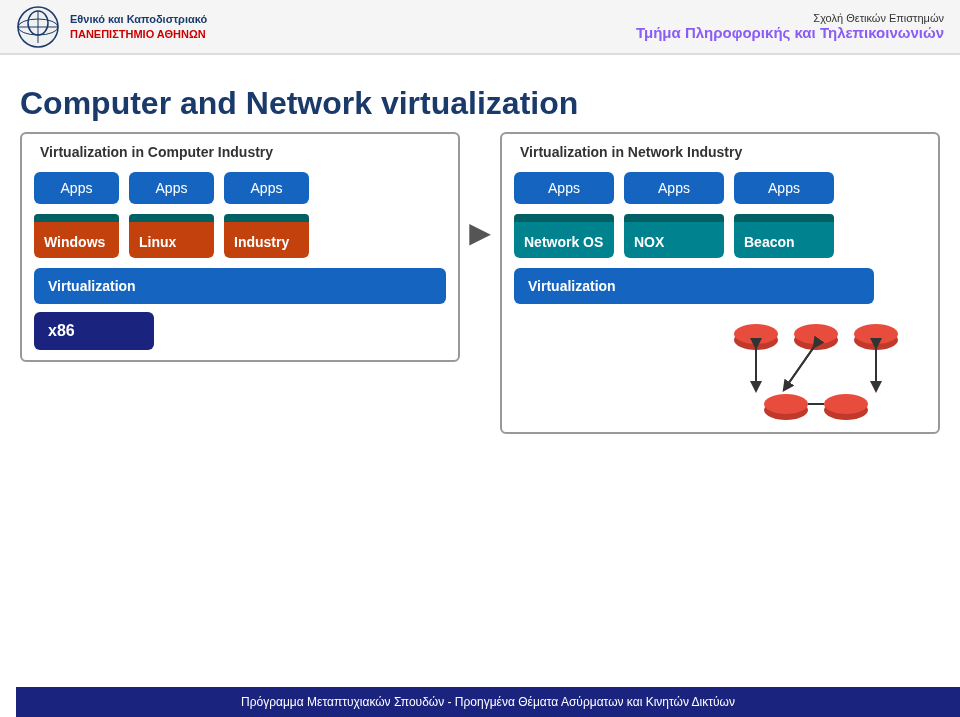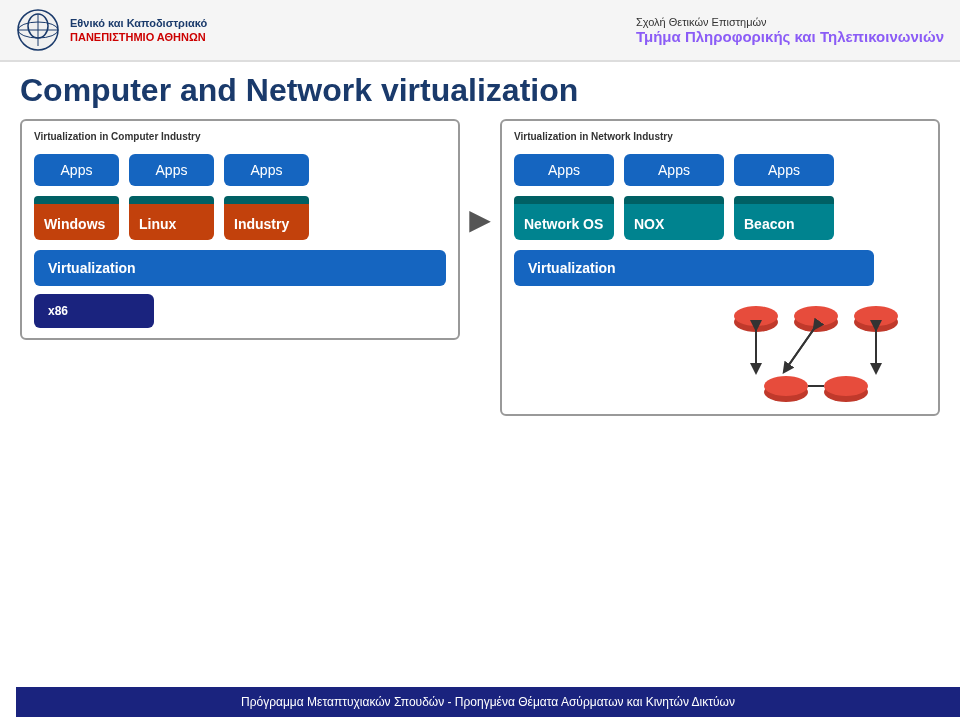--- a/index.html
+++ b/index.html
@@ -13,21 +13,21 @@
     }
 
     
     .header {
       display: flex;
       align-items: center;
       justify-content: space-between;
       background: #f5f5f5;
       border-bottom: 2px solid #ddd;
       padding: 6px 16px;
-      height: 62px;
+      height: 55px;
     }
     .header-left {
       display: flex;
       align-items: center;
       gap: 10px;
     }
     .logo-icon {
       width: 44px;
       height: 44px;
     }
@@ -41,21 +41,21 @@
       color: #1a3a6b;
       line-height: 1.3;
     }
     .logo-text .uni-sub {
       font-size: 11px;
       font-weight: bold;
       color: #c00;
       line-height: 1.3;
     }
     .header-right {
-      text-align: left;
+      text-align: right;
     }
     .header-right .school {
       font-size: 11px;
       color: #333;
     }
     .header-right .dept {
       font-size: 15px;
       font-weight: bold;
       color: #8b5cf6;
     }
@@ -63,35 +63,37 @@
     
     .main {
       padding: 10px 20px 0 20px;
     }
 
     .page-title {
       font-size: 32px;
       font-weight: bold;
       color: #1a3a6b;
       margin-bottom: 10px;
+      margin-top: 20px;
     }
 
     .col-box {
       border: 2px solid #999;
       border-radius: 6px;
       padding: 10px 12px;
       flex: 1;
       position: relative;
     }
 
     .col-title {
-      font-size: 10px;
+      font-size: 14px;
       font-weight: 600;
       color: #333;
       margin-bottom: 12px;
+      margin-left: 6px;
     }
 
     
     .apps-row {
       display: flex;
       gap: 10px;
       margin-bottom: 10px;
     }
 
     .app-box {
@@ -147,21 +149,21 @@
       font-weight: 600;
     }
 
     
     .x86-row {}
     .x86-box {
       background: #1a237e;
       color: #fff;
       border-radius: 6px;
       padding: 10px 14px;
-      font-size: 12px;
+      font-size: 16px;
       font-weight: 600;
       display: inline-block;
       min-width: 120px;
     }
 
     
     .arrow-container {
       display: flex;
       align-items: center;
       justify-content: center;

